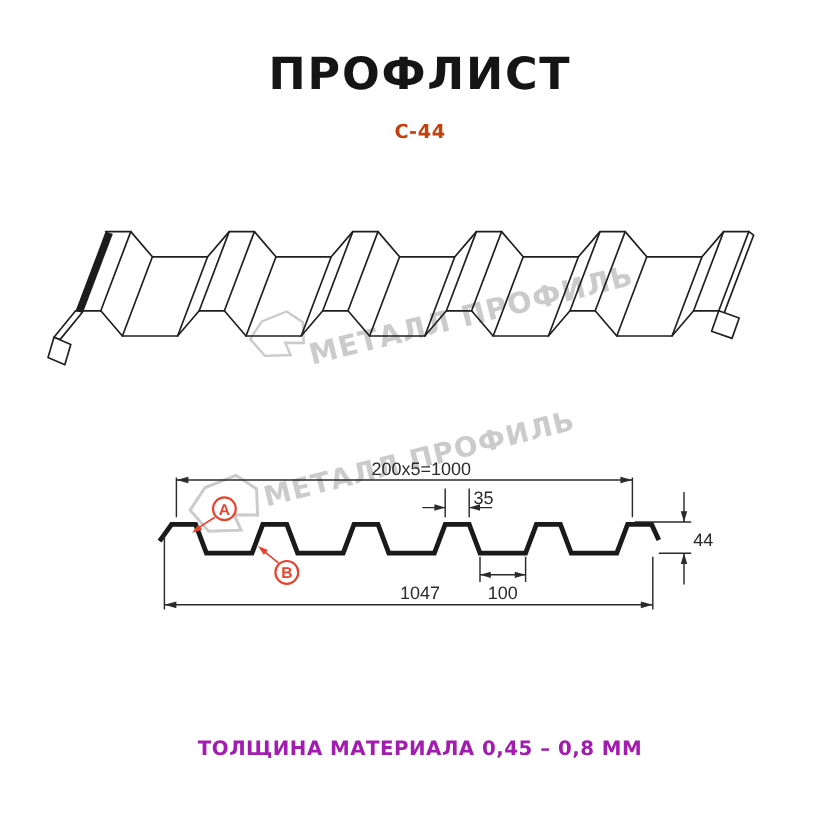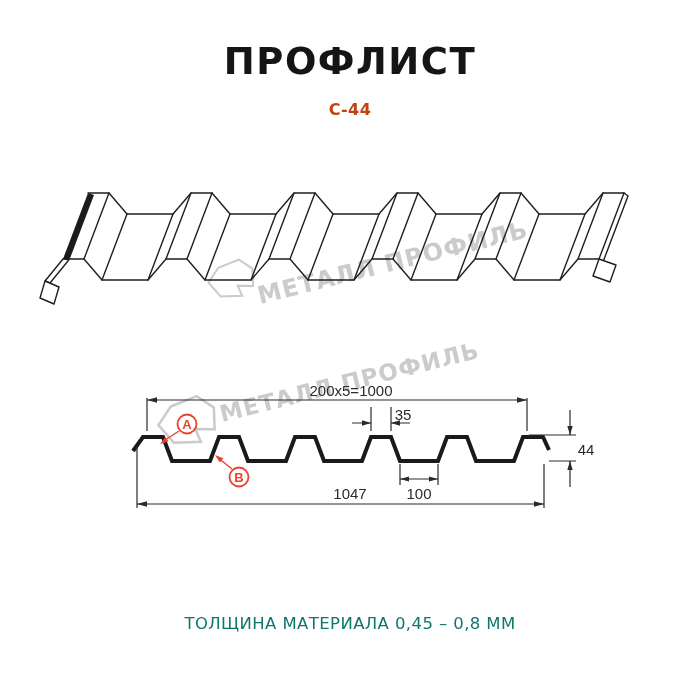--- a/index.html
+++ b/index.html
@@ -1,21 +1,21 @@
 <!DOCTYPE html>
 <html><head>
 <meta charset="utf-8">
 <style>
   html,body{margin:0;padding:0;background:#fff;}
   .page{position:relative;width:700px;height:700px;background:#ffffff;overflow:hidden;
         font-family:"DejaVu Sans","Liberation Sans",sans-serif;}
   .abs{position:absolute;left:0;right:0;text-align:center;}
   .title{top:40px;font-size:37px;font-weight:bold;letter-spacing:1.5px;color:#151515;}
   .subtitle{top:100px;font-size:16px;font-weight:bold;letter-spacing:0.5px;color:#c2410c;}
-  .footer{top:614px;font-size:16.5px;font-weight:normal;letter-spacing:0.4px;color:#0f766e;}
+  .footer{top:614px;font-size:16.5px;font-weight:bold;letter-spacing:0.4px;color:#a21caf;}
   svg.layer{position:absolute;left:0;top:0;}
   .dimtext{font-family:"Liberation Sans","DejaVu Sans",sans-serif;font-size:15px;fill:#2b2b2b;}
   .wmtext{font-weight:bold;fill:#cbcbcb;letter-spacing:1px;
           font-family:"DejaVu Sans","Liberation Sans",sans-serif;}
   .redtext{font-family:"Liberation Sans","DejaVu Sans",sans-serif;font-size:13px;fill:#e8432f;font-weight:bold;}
 </style>
 </head>
 <body>
 
 <div class="page">

